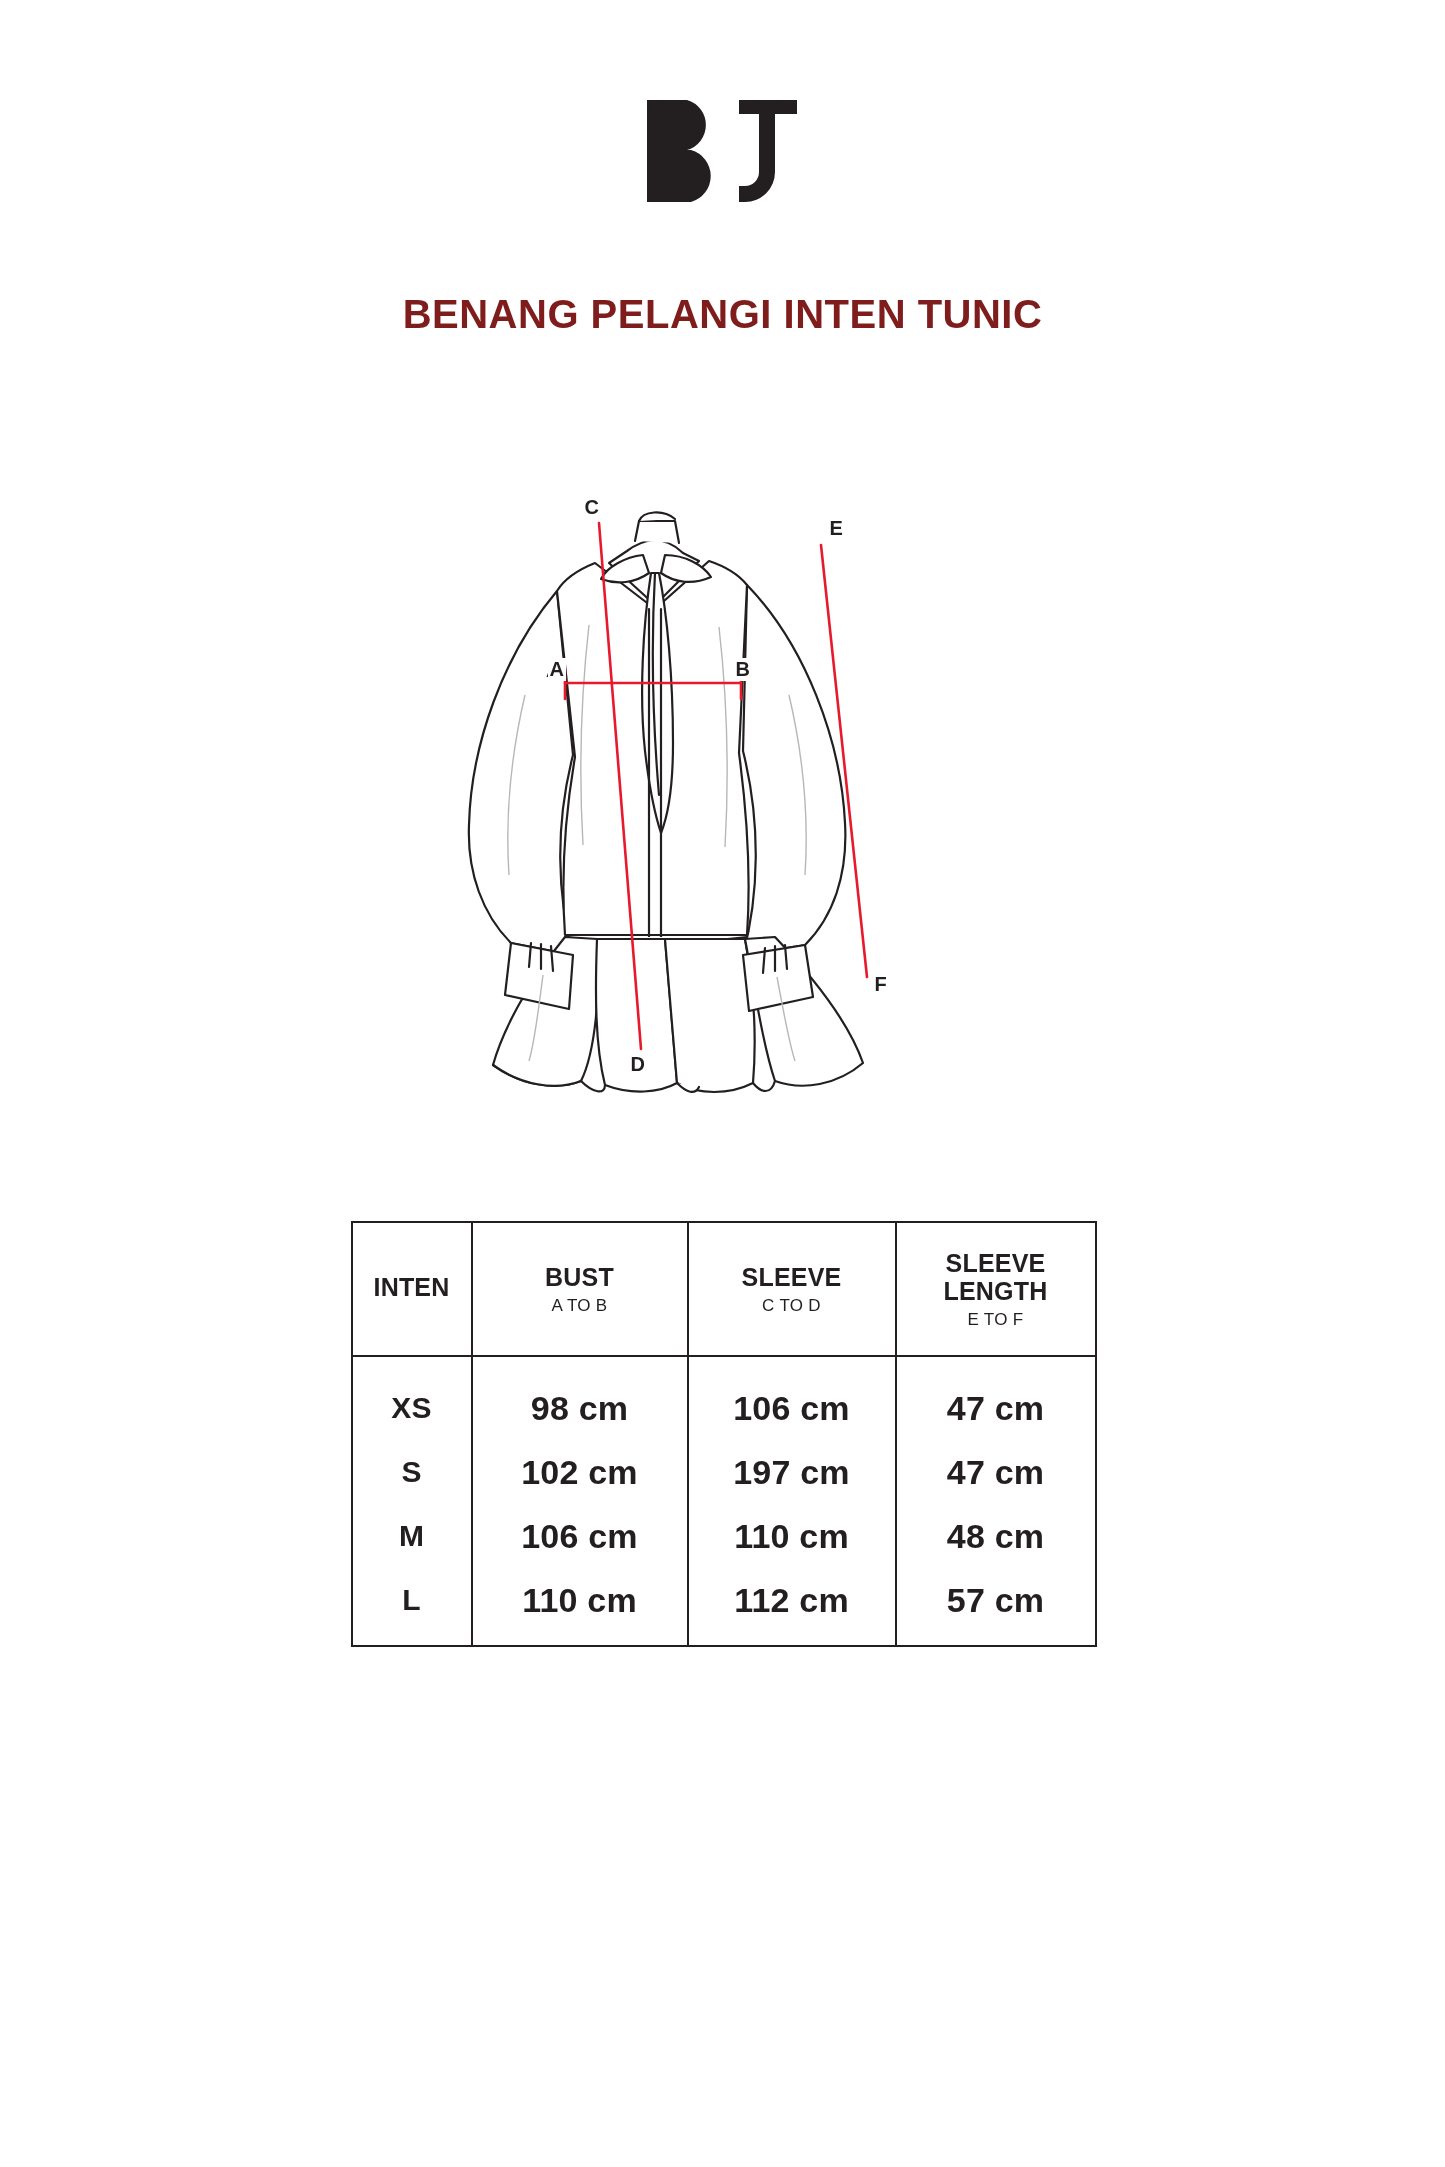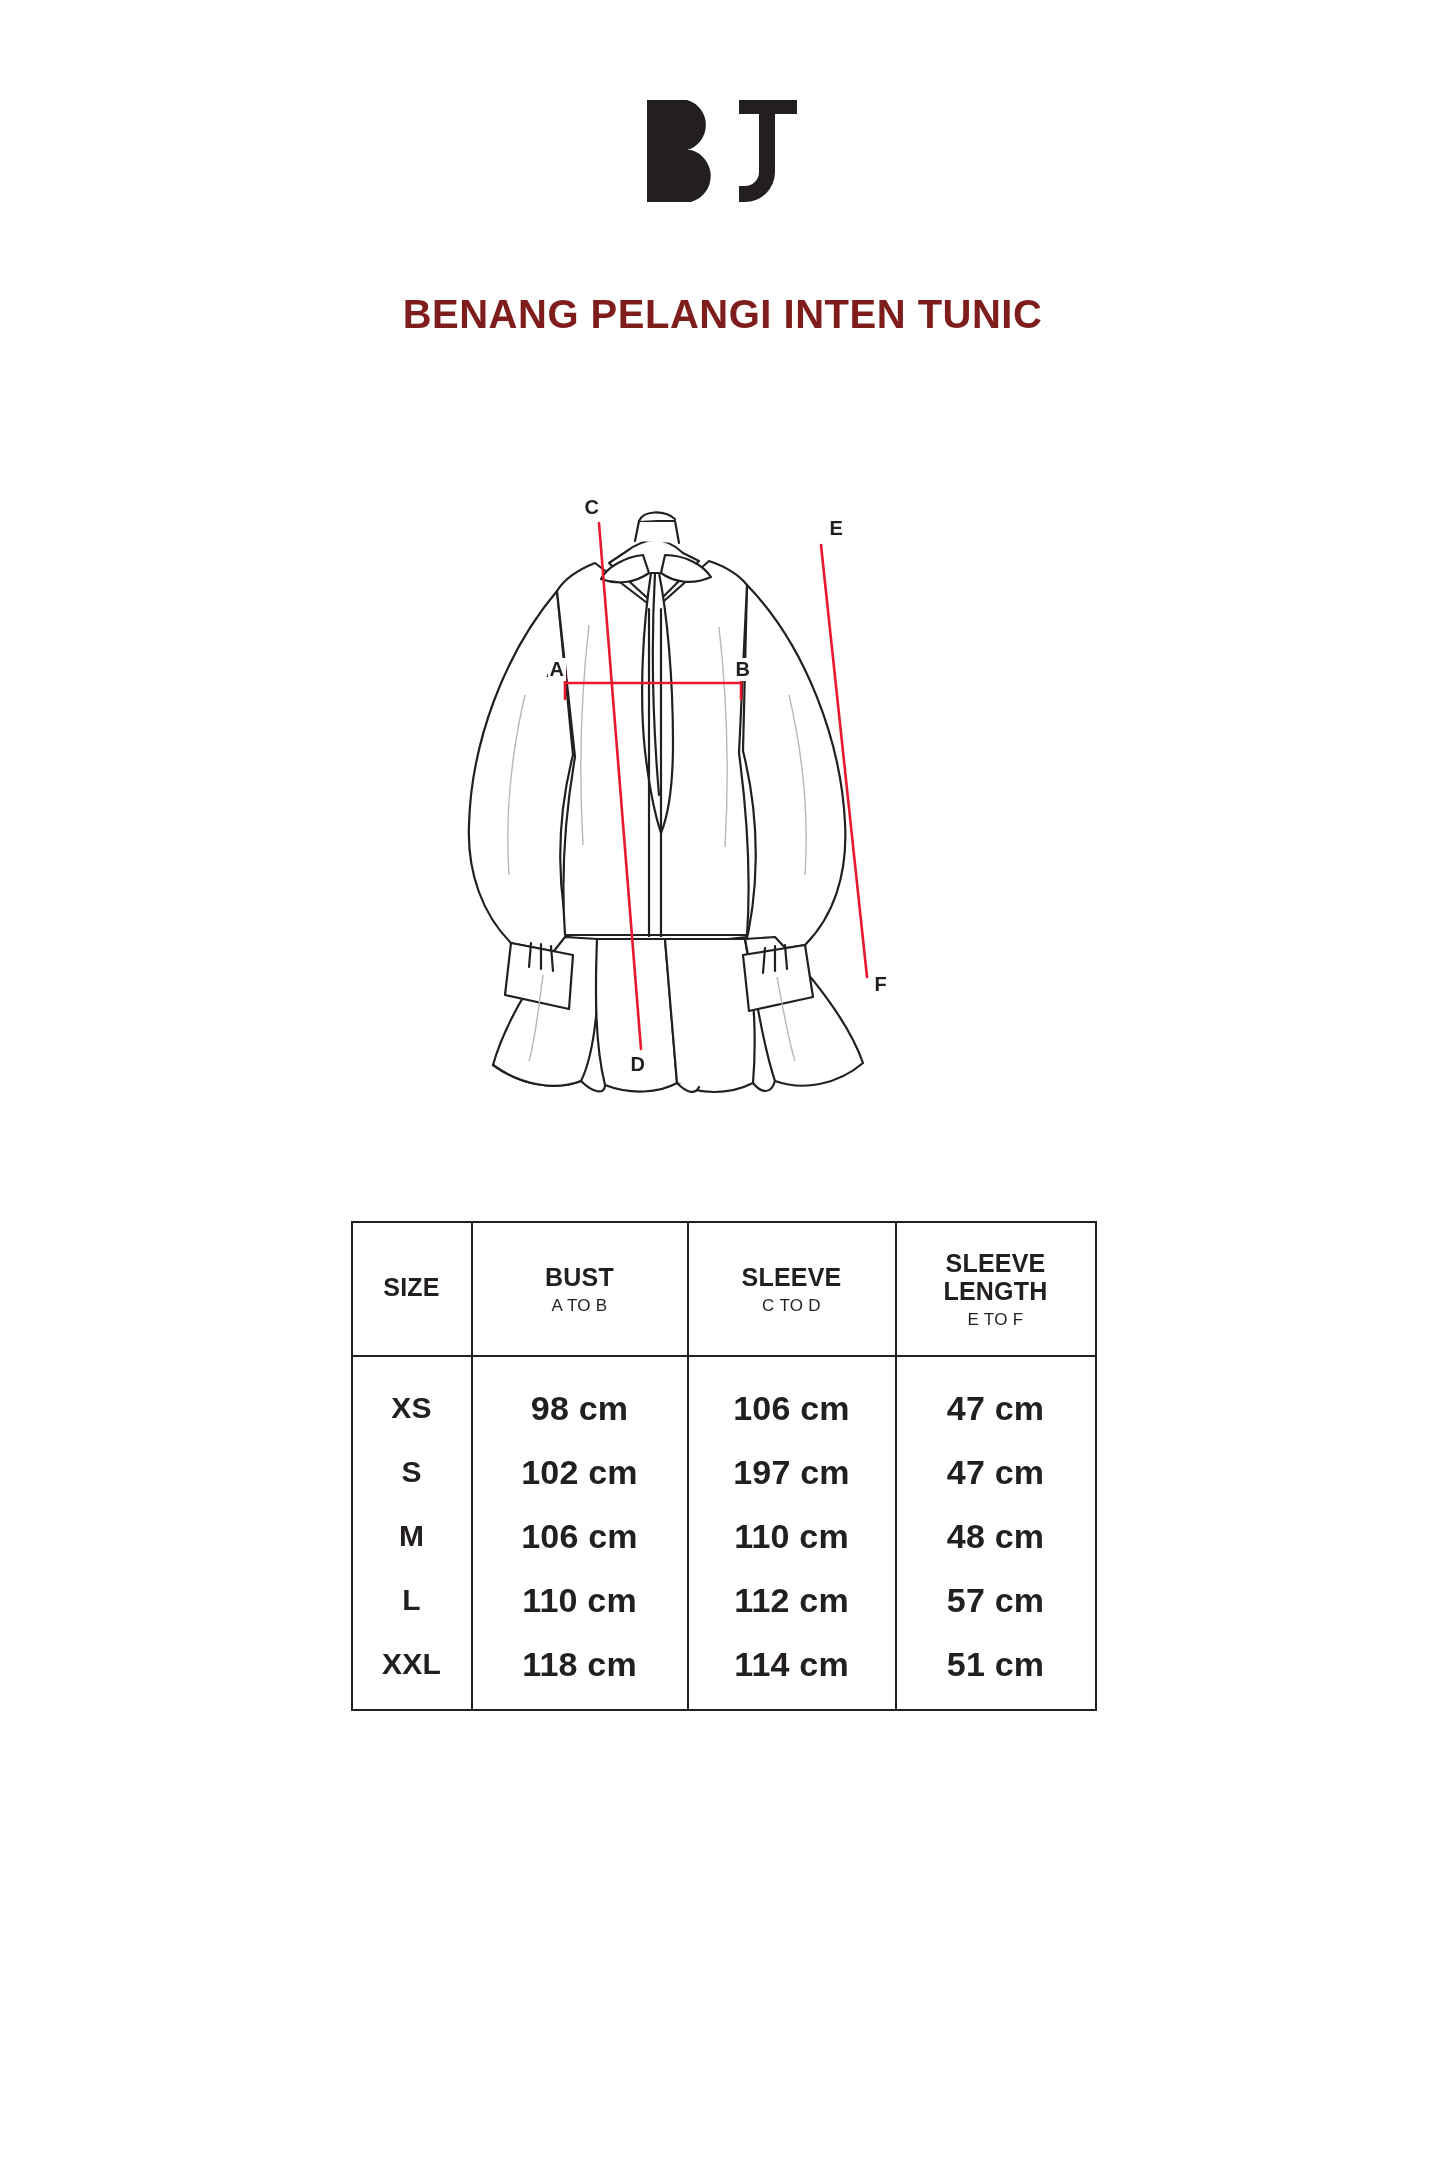--- a/index.html
+++ b/index.html
@@ -215,21 +215,21 @@
     <table class="size-table">
       <colgroup>
         <col class="col-size">
         <col class="col-bust">
         <col class="col-length">
         <col class="col-sleeve">
       </colgroup>
       <thead>
         <tr>
           <th>
-            <span class="th-main">SIZE</span>
+            <span class="th-main">INTEN</span>
             <span class="th-sub"></span>
           </th>
           <th>
             <span class="th-main">BUST</span>
             <span class="th-sub">A TO B</span>
           </th>
           <th>
             <span class="th-main">SLEEVE</span>
             <span class="th-sub">C TO D</span>
           </th>
@@ -257,23 +257,17 @@
           <td>106 cm</td>
           <td>110 cm</td>
           <td>48 cm</td>
         </tr>
         <tr>
           <td class="size-cell">L</td>
           <td>110 cm</td>
           <td>112 cm</td>
           <td>57 cm</td>
         </tr>
-        <tr>
-          <td class="size-cell">XXL</td>
-          <td>118 cm</td>
-          <td>114 cm</td>
-          <td>51 cm</td>
-        </tr>
       </tbody>
     </table>
   </div>
 
 </div>
 
 </body></html>

